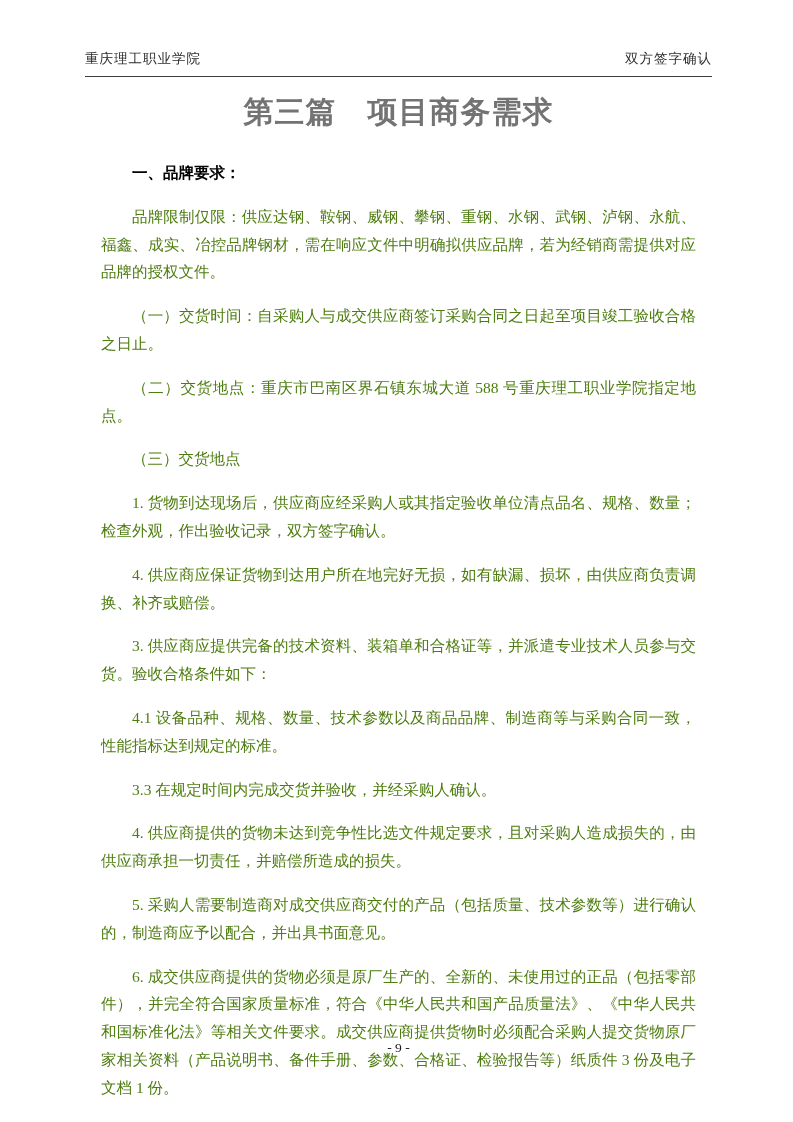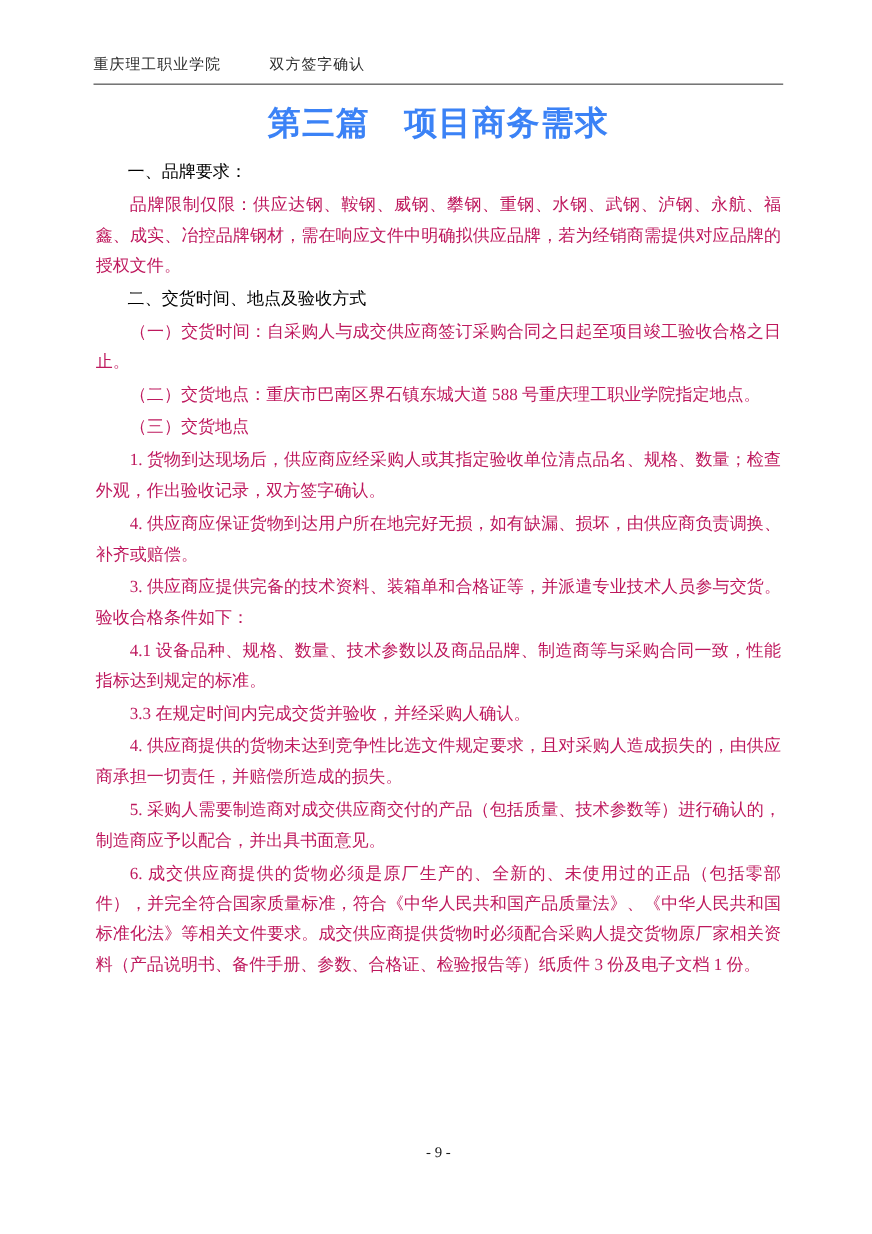--- a/index.html
+++ b/index.html
@@ -16,61 +16,60 @@
     font-family: "Liberation Serif", serif;
     color: #1a1a1a;
     overflow: hidden;
   }
   .page-header {
     position: absolute;
     top: 50px;
     left: 85px;
     width: 627px;
     display: flex;
-    justify-content: flex-start;
+    justify-content: space-between;
     align-items: flex-end;
     font-size: 13.5px;
     letter-spacing: 1px;
     color: #2b2b2b;
     padding-bottom: 8px;
     border-bottom: 1.5px solid #3c3c3c;
-    gap: 44px;
   }
   .doc-title {
     position: absolute;
     top: 92px;
     left: 85px;
     width: 627px;
     margin: 0;
     text-align: center;
     font-size: 30px;
     font-weight: bold;
     letter-spacing: 1px;
-    color: #3b82f6;
+    color: #737373;
   }
   .doc-body {
     position: absolute;
     top: 143px;
     left: 85px;
     width: 627px;
     font-size: 15.5px;
     line-height: 27.8px;
     text-align: justify;
   }
   .sec-heading {
-    margin: 0;
+    margin: 16px;
     font-size: 15.5px;
-    font-weight: normal;
+    font-weight: bold;
     text-indent: 2em;
     color: #000000;
   }
   .doc-body p {
-    margin: 2px;
+    margin: 16px;
     text-indent: 2em;
-    color: #be185d;
+    color: #4d7c0f;
   }
   .page-footer {
     position: absolute;
     top: 1040px;
     left: 85px;
     width: 627px;
     text-align: center;
     font-size: 13.5px;
     color: #1a1a1a;
   }
@@ -88,21 +87,20 @@
   <h1 class="doc-title">第三篇　项目商务需求</h1>
 
   <div class="doc-body">
 
     <section>
       <h2 class="sec-heading">一、品牌要求：</h2>
       <p>品牌限制仅限：供应达钢、鞍钢、威钢、攀钢、重钢、水钢、武钢、泸钢、永航、福鑫、成实、冶控品牌钢材，需在响应文件中明确拟供应品牌，若为经销商需提供对应品牌的授权文件。</p>
     </section>
 
     <section>
-      <h2 class="sec-heading">二、交货时间、地点及验收方式</h2>
       <p>（一）交货时间：自采购人与成交供应商签订采购合同之日起至项目竣工验收合格之日止。</p>
       <p>（二）交货地点：重庆市巴南区界石镇东城大道 588 号重庆理工职业学院指定地点。</p>
       <p>（三）交货地点</p>
       <p>1. 货物到达现场后，供应商应经采购人或其指定验收单位清点品名、规格、数量；检查外观，作出验收记录，双方签字确认。</p>
       <p>4. 供应商应保证货物到达用户所在地完好无损，如有缺漏、损坏，由供应商负责调换、补齐或赔偿。</p>
       <p>3. 供应商应提供完备的技术资料、装箱单和合格证等，并派遣专业技术人员参与交货。验收合格条件如下：</p>
       <p>4.1 设备品种、规格、数量、技术参数以及商品品牌、制造商等与采购合同一致，性能指标达到规定的标准。</p>
       <p>3.3 在规定时间内完成交货并验收，并经采购人确认。</p>
       <p>4. 供应商提供的货物未达到竞争性比选文件规定要求，且对采购人造成损失的，由供应商承担一切责任，并赔偿所造成的损失。</p>
       <p>5. 采购人需要制造商对成交供应商交付的产品（包括质量、技术参数等）进行确认的，制造商应予以配合，并出具书面意见。</p>

